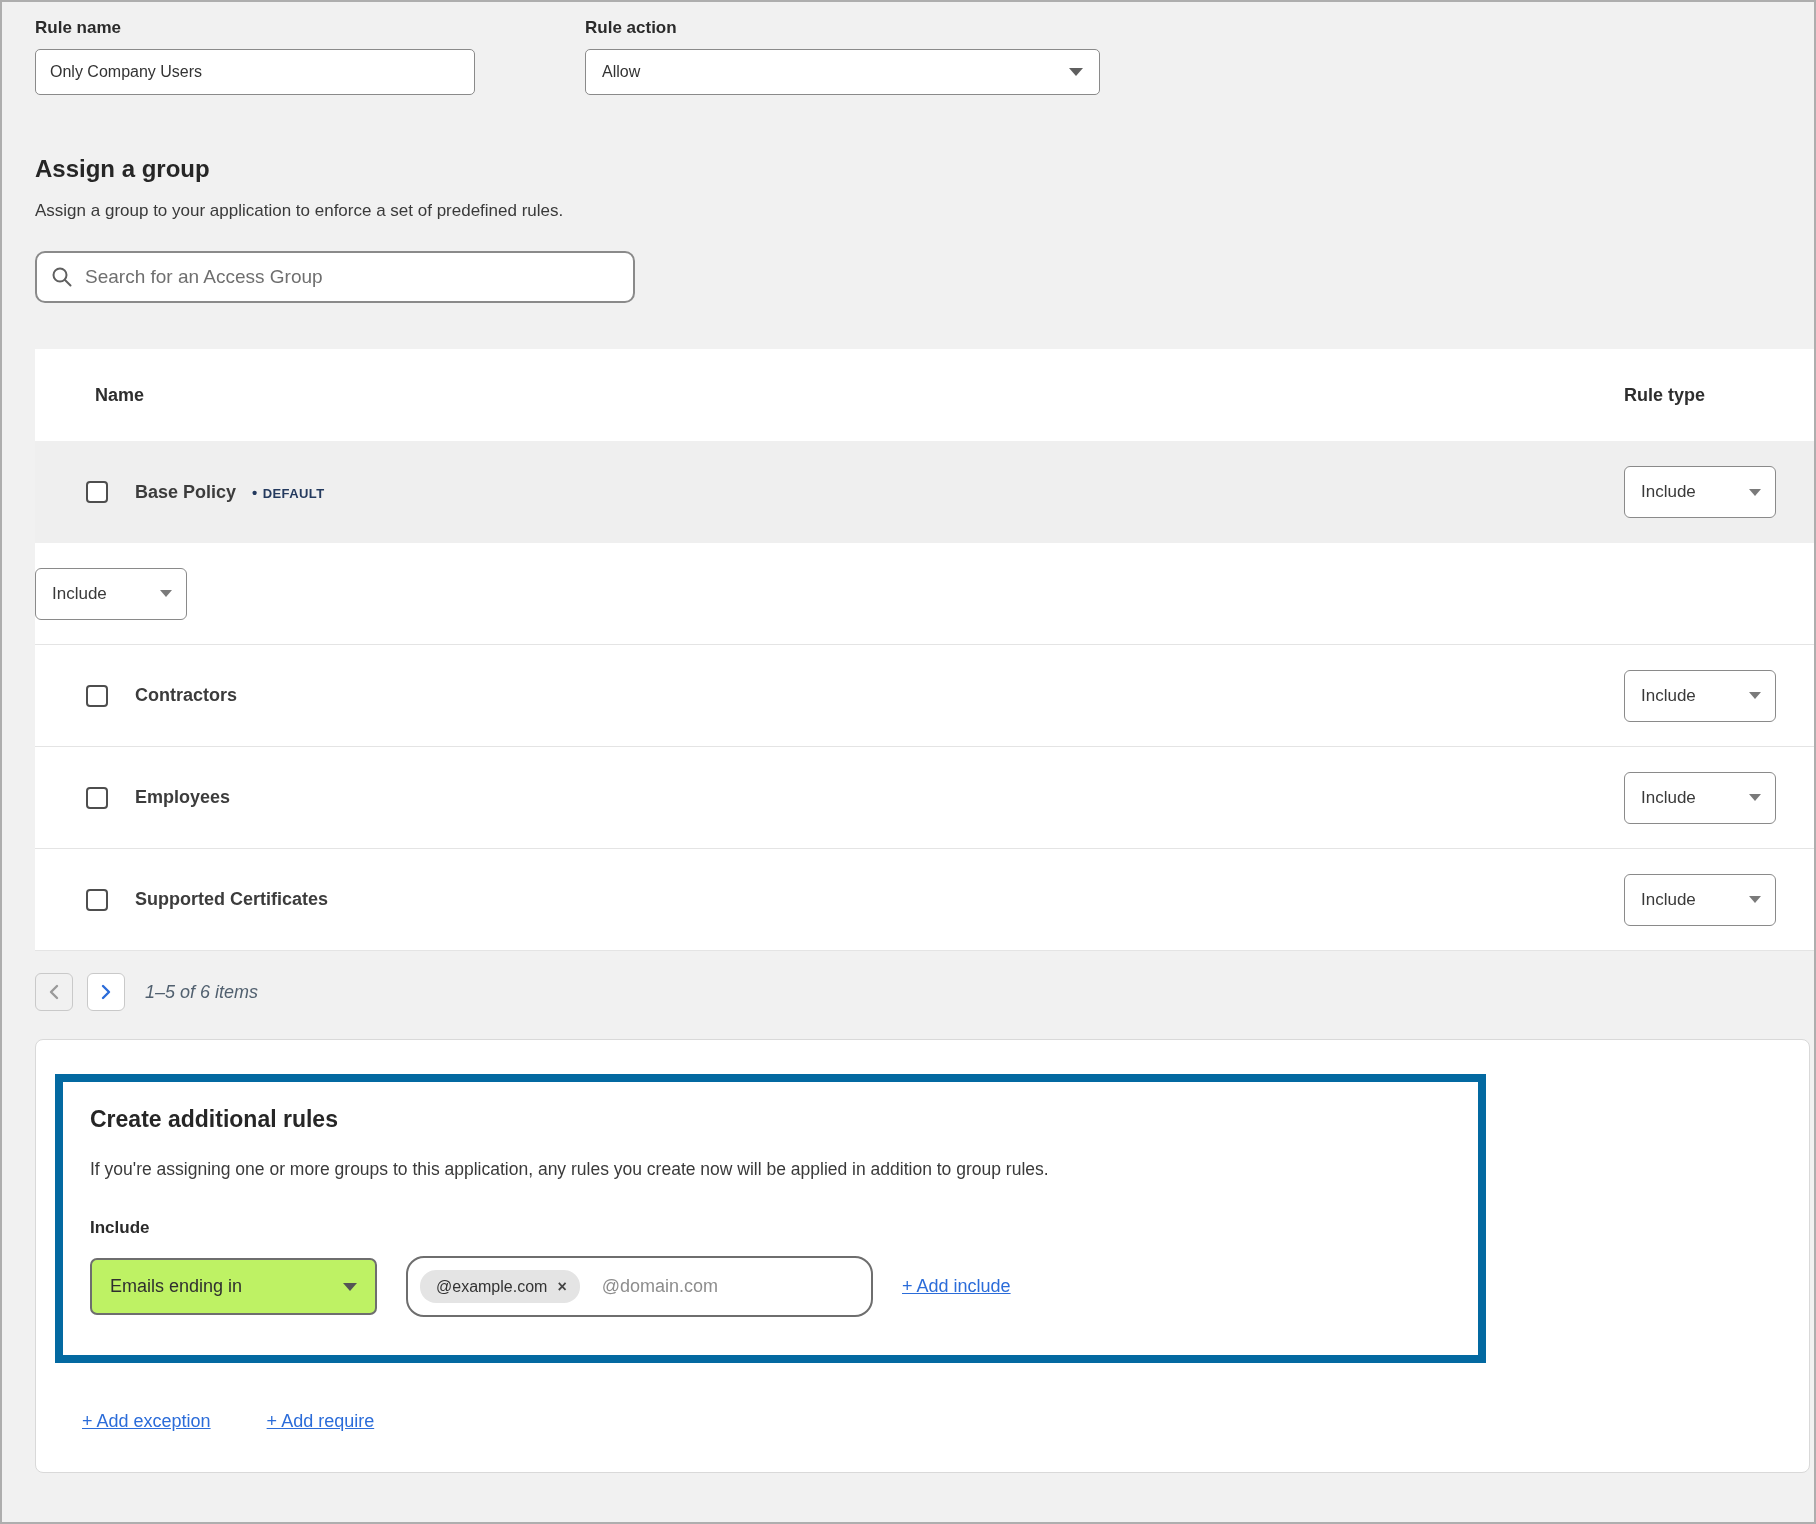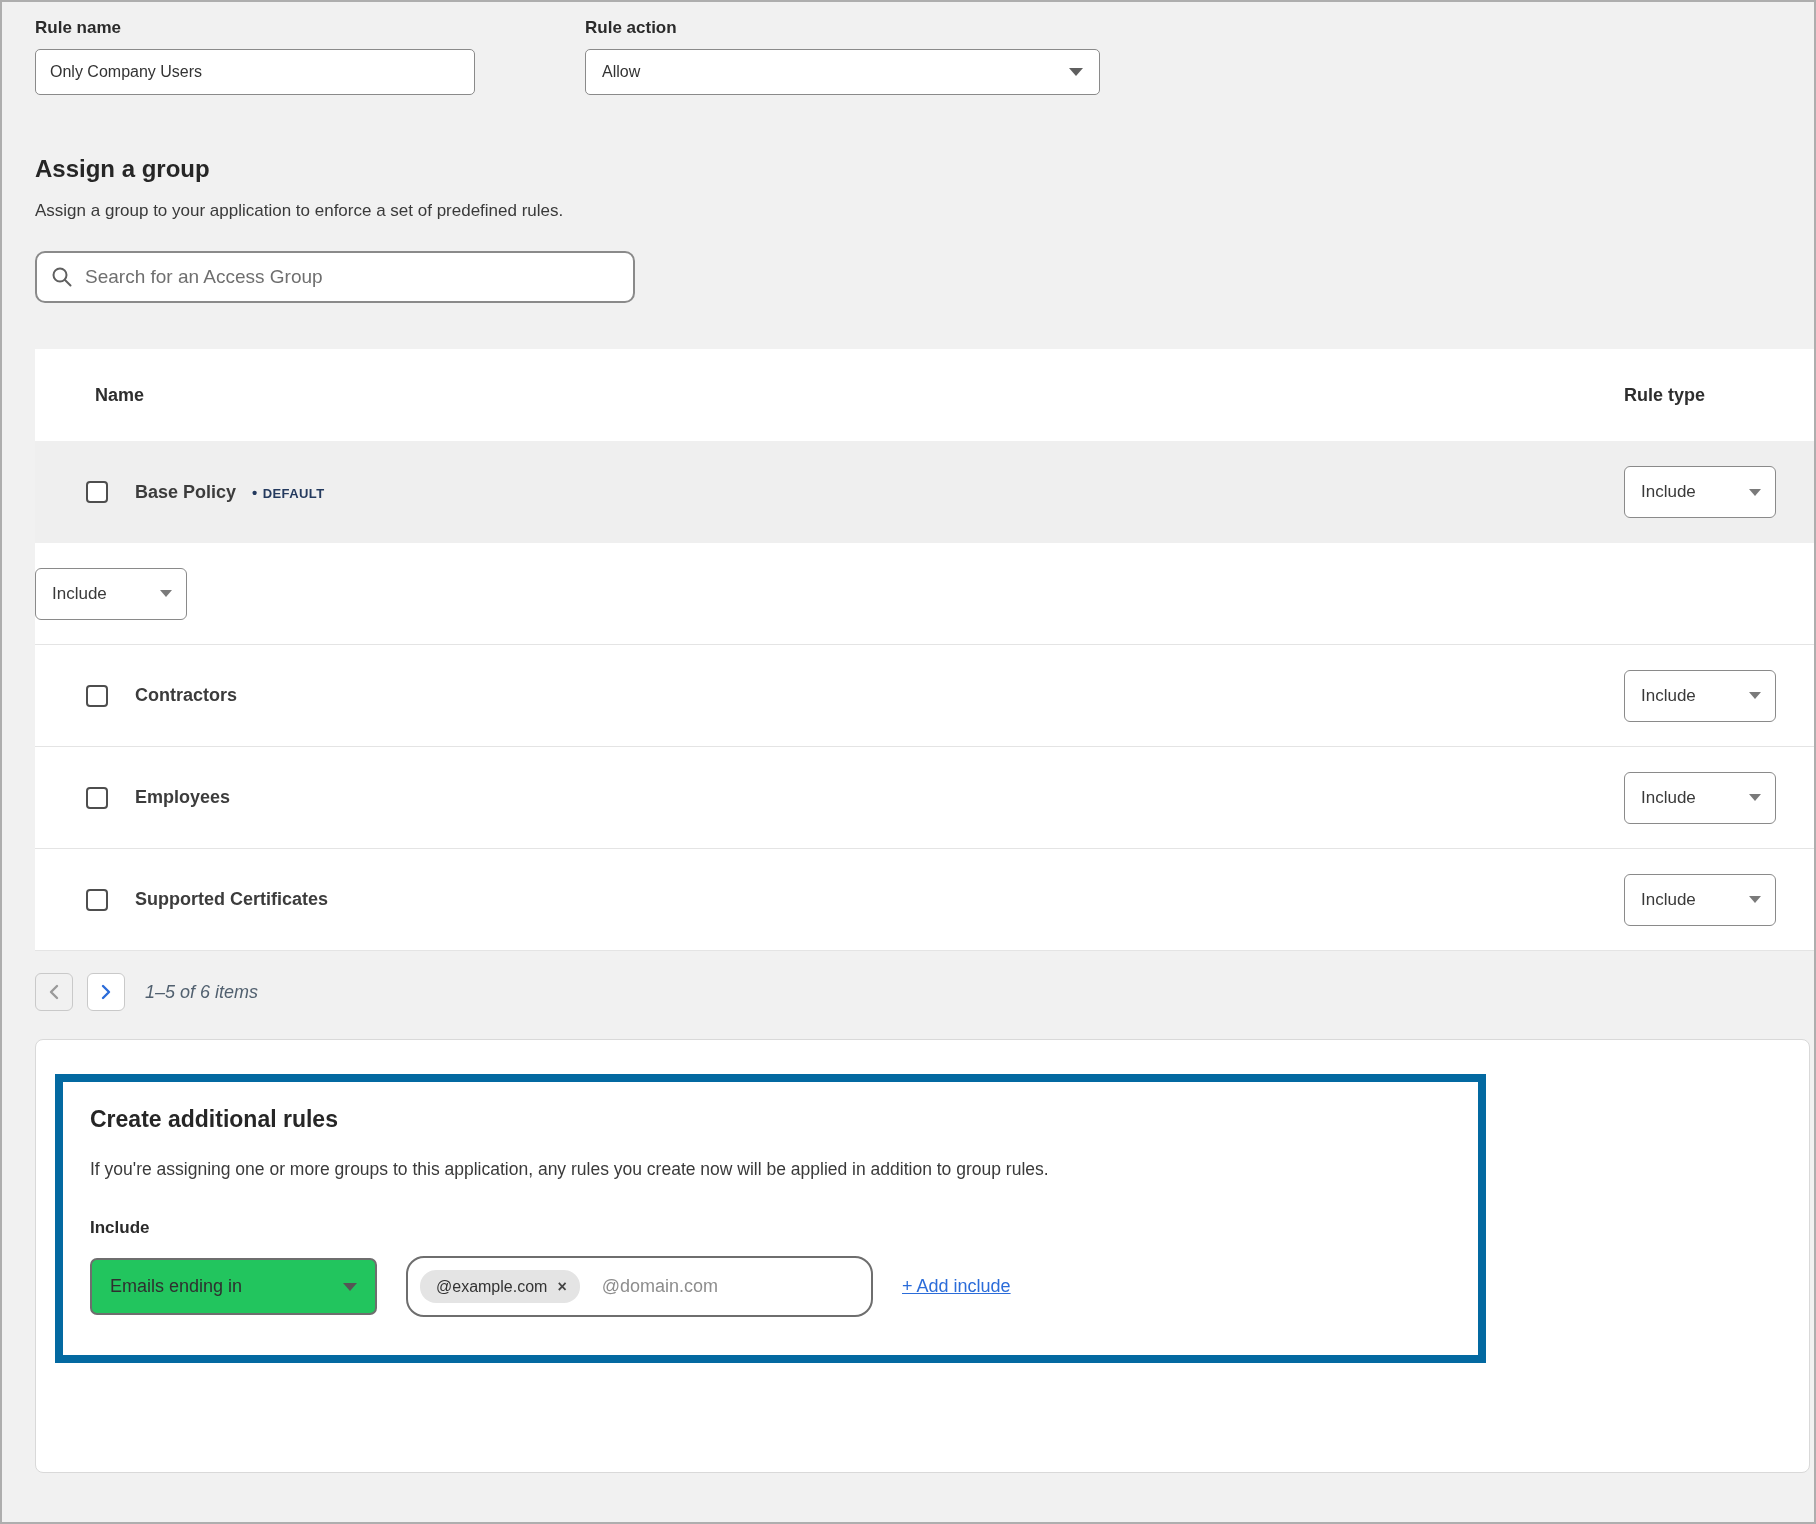--- a/index.html
+++ b/index.html
@@ -93,21 +93,21 @@
   }
   .highlight-box {
     width: 1431px; border: 8px solid #0369a1; background: #fff;
     padding: 24px 43px 38px 27px;
   }
   .card-heading { font-size: 23px; font-weight: bold; color: #262626; }
   .card-desc { font-size: 17.5px; color: #3a3a3a; margin-top: 26px; }
   .include-label { font-size: 17px; font-weight: bold; color: #2b2b2b; margin-top: 38px; }
   .controls-row { display: flex; align-items: center; margin-top: 18px; }
   .condition-select {
-    width: 287px; height: 57px; background: #22c55e; border: 2px solid #6e6e6e; border-radius: 7px;
+    width: 287px; height: 57px; background: #bef264; border: 2px solid #6e6e6e; border-radius: 7px;
     display: flex; align-items: center; justify-content: space-between;
     padding: 0 18px; font-size: 18px; color: #2f2f2f; cursor: default;
   }
   .condition-select .caret { border-top-color: #555; }
   .tag-input {
     margin-left: 29px; width: 467px; height: 61px; background: #fff;
     border: 2px solid #6e6e6e; border-radius: 18px;
     display: flex; align-items: center; padding: 0 12px;
   }
   .chip {
@@ -258,15 +258,19 @@
             <span>@example.com</span>
             <span class="chip-x">×</span>
           </span>
           <input type="text" placeholder="@domain.com" style="">
         </div>
 
         <span class="link add-include">+ Add include</span>
       </div>
     </div>
 
+    <div class="links-row">
+      <span class="link">+ Add exception</span>
+      <span class="link">+ Add require</span>
+    </div>
   </div>
 
 </div>
 
 </body></html>

